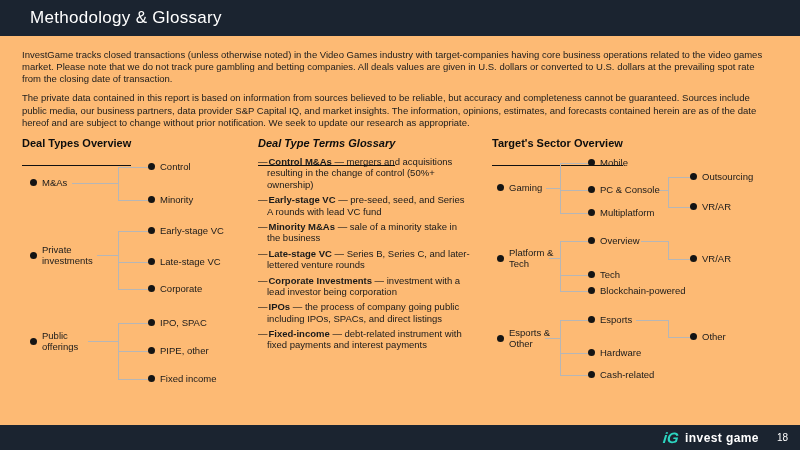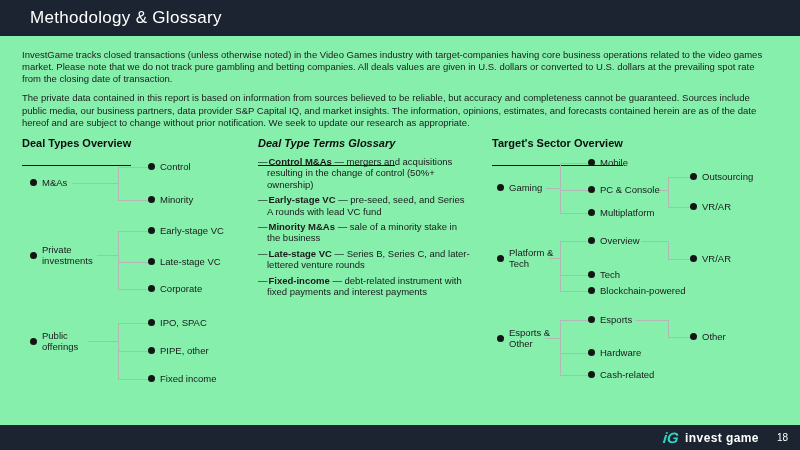--- a/index.html
+++ b/index.html
@@ -1,18 +1,18 @@
 <!DOCTYPE html>
 <html><head>
 <meta charset="utf-8">
 <style>
   * { margin:0; padding:0; box-sizing:border-box; }
   html,body { background:#e9e9e9; }
   body { font-family:"Liberation Sans", sans-serif; }
-  .slide { position:relative; width:800px; height:450px; background:#86efac; overflow:hidden; }
+  .slide { position:relative; width:800px; height:450px; background:#fdba74; overflow:hidden; }
 
   .top-bar { position:absolute; top:0; left:0; right:0; height:36px; background:#1b2430;
              display:flex; align-items:center; padding:0 30px; }
   .slide-title { color:#ffffff; font-size:17px; font-weight:400; letter-spacing:.3px; }
 
   .intro { position:absolute; left:22px; top:49px; width:748px; color:#1c1c1c; }
   .intro p { font-size:9.5px; line-height:1.28; margin-bottom:7px; }
 
   .col-heading { position:absolute; top:137px; font-size:11px; font-weight:bold; color:#0d0d0d;
                  padding-bottom:16px; border-bottom:1px solid #111; }
@@ -149,20 +149,22 @@
   <div class="node" style="left:148px;top:373px">
       <span class="dot"></span>
       <span class="nlabel">Fixed income</span>
     </div>
 
   <div class="glossary">
     <div class="gl-item"><span class="gl-dash">—</span><b>Control M&amp;As</b><span> — mergers and acquisitions resulting in the change of control (50%+ ownership)</span></div>
     <div class="gl-item"><span class="gl-dash">—</span><b>Early-stage VC</b><span> — pre-seed, seed, and Series A rounds with lead VC fund</span></div>
     <div class="gl-item"><span class="gl-dash">—</span><b>Minority M&amp;As</b><span> — sale of a minority stake in the business</span></div>
     <div class="gl-item"><span class="gl-dash">—</span><b>Late-stage VC</b><span> — Series B, Series C, and later-lettered venture rounds</span></div>
+    <div class="gl-item"><span class="gl-dash">—</span><b>Corporate Investments</b><span> — investment with a lead investor being corporation</span></div>
+    <div class="gl-item"><span class="gl-dash">—</span><b>IPOs</b><span> — the process of company going public including IPOs, SPACs, and direct listings</span></div>
     <div class="gl-item"><span class="gl-dash">—</span><b>Fixed-income</b><span> — debt-related instrument with fixed payments and interest payments</span></div>
   </div>
 
   <div class="node" style="left:497px;top:182px">
       <span class="dot"></span>
       <span class="nlabel">Gaming</span>
     </div>
   <div class="node" style="left:588px;top:157px">
       <span class="dot"></span>
       <span class="nlabel">Mobile</span>

